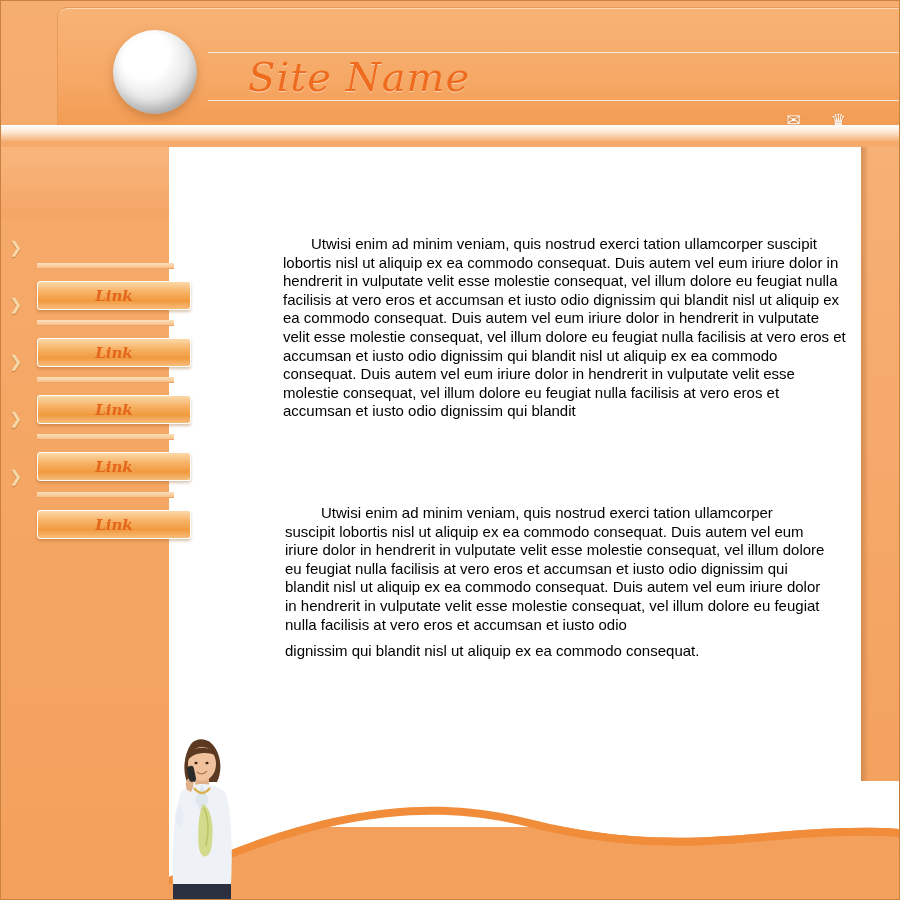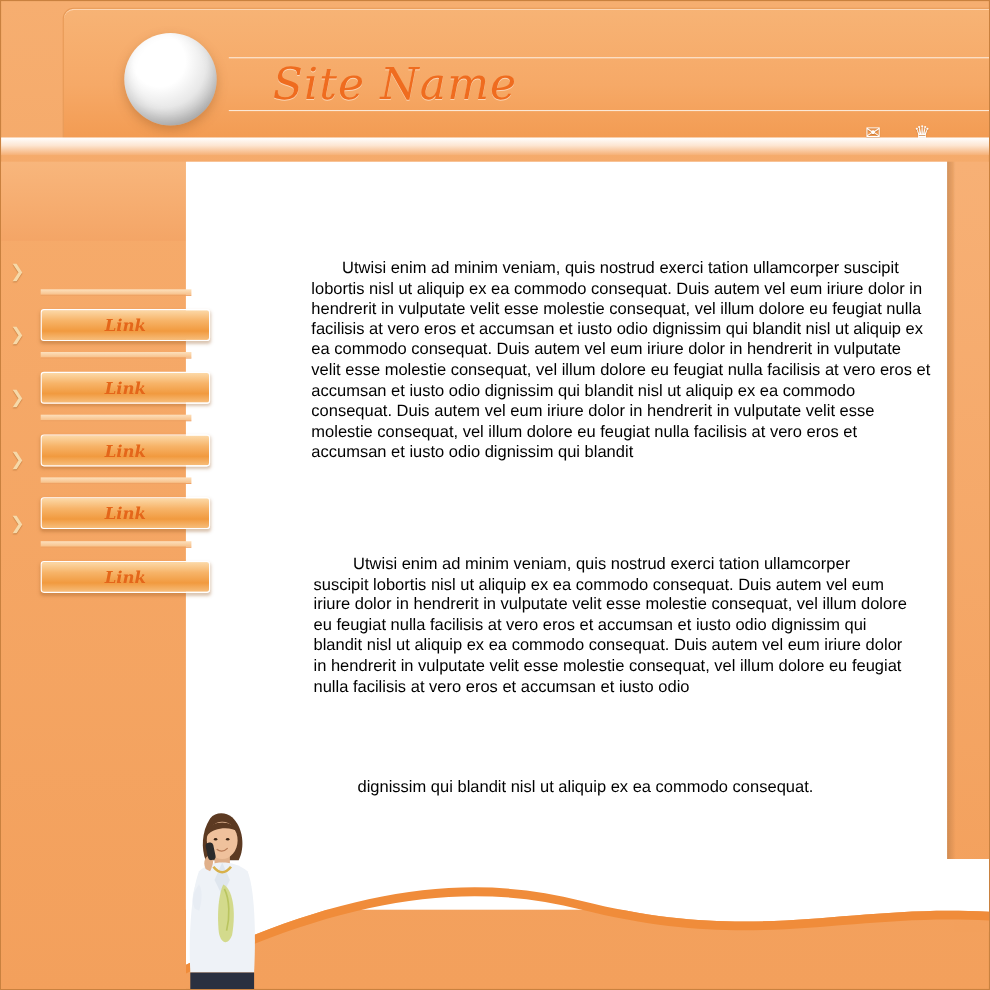--- a/index.html
+++ b/index.html
@@ -232,23 +232,22 @@
     text-indent: 28px;
   }
   #para-2 {
     left: 284px;
     top: 503px;
     width: 540px;
     text-indent: 36px;
   }
   #para-3 {
     left: 284px;
-    top: 706px;
+    top: 641px;
     width: 540px;
-    margin-left: 40px;
   }
 
   
   #photo {
     position: absolute;
     left: 160px;
     top: 733px;
     width: 108px;
     height: 167px;
   }

